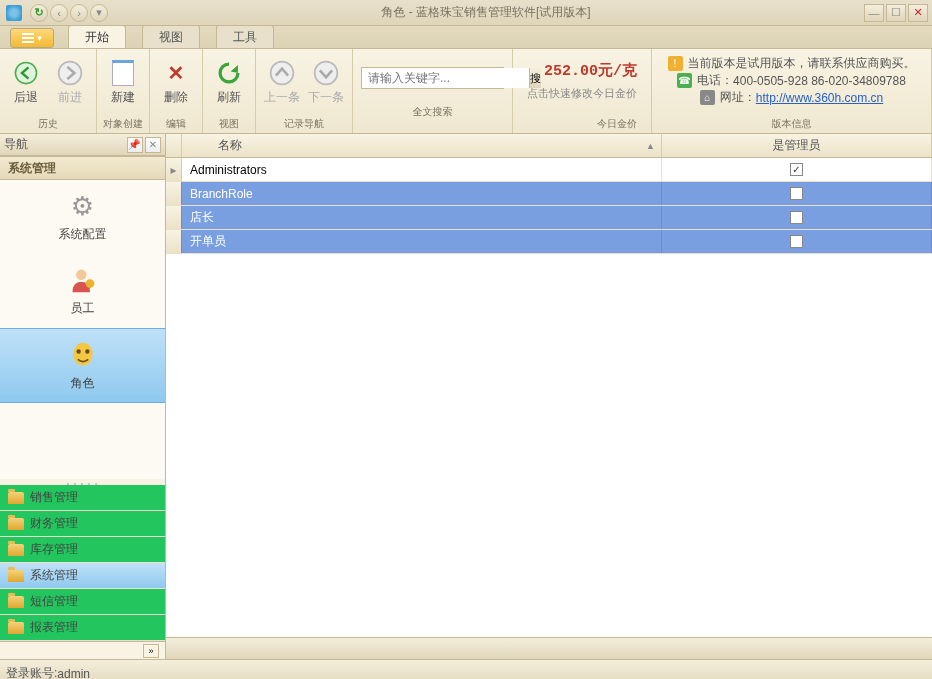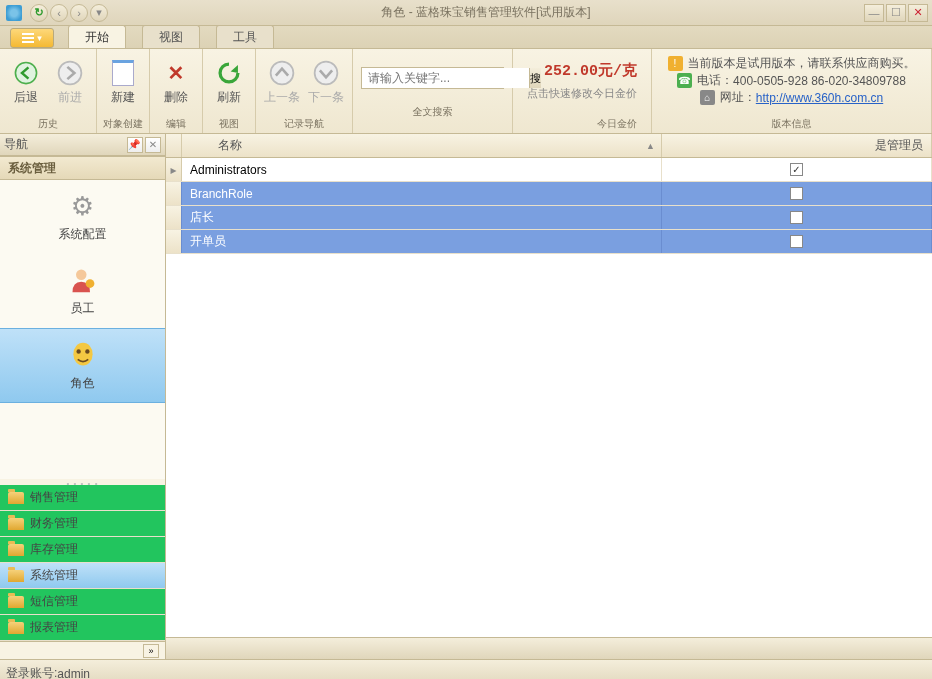--- a/index.html
+++ b/index.html
@@ -176,21 +176,21 @@
 .grid-header {
   height:24px; display:flex; background:linear-gradient(#f8f3e3,#ece2c8);
   border-bottom:1px solid #c5b995;
 }
 .grid-header .gh {
   border-right:1px solid #d6cbab; display:flex; align-items:center; padding:0 8px;
   color:#555; position:relative;
 }
 .gh.indicator { width:16px; padding:0; }
 .gh.name { flex:1;margin-left:28px; }
-.gh.admin { width:270px; justify-content:flex-end;font-family:Liberation Serif, serif; }
+.gh.admin { width:270px; justify-content:center;font-family:Liberation Serif, serif; }
 .gh .sortarrow { position:absolute; right:6px; font-size:9px; color:#888; }
 .grid-body { flex:1; overflow:auto; }
 .grow { height:24px; display:flex; border-bottom:1px solid #e8e0cb; }
 .grow .gc { border-right:1px solid #e8e0cb; display:flex; align-items:center; padding:0 8px; }
 .grow .gc.indicator { width:16px; padding:0; justify-content:center; color:#888;
   background:linear-gradient(#f8f3e3,#ece2c8); border-right:1px solid #d6cbab; }
 .grow .gc.name { flex:1; }
 .grow .gc.admin { width:270px; justify-content:center; }
 .grow.sel { background:#7a9fe0; color:#fff; }
 .grow.sel .gc { border-right-color:#6a8dd0; }

